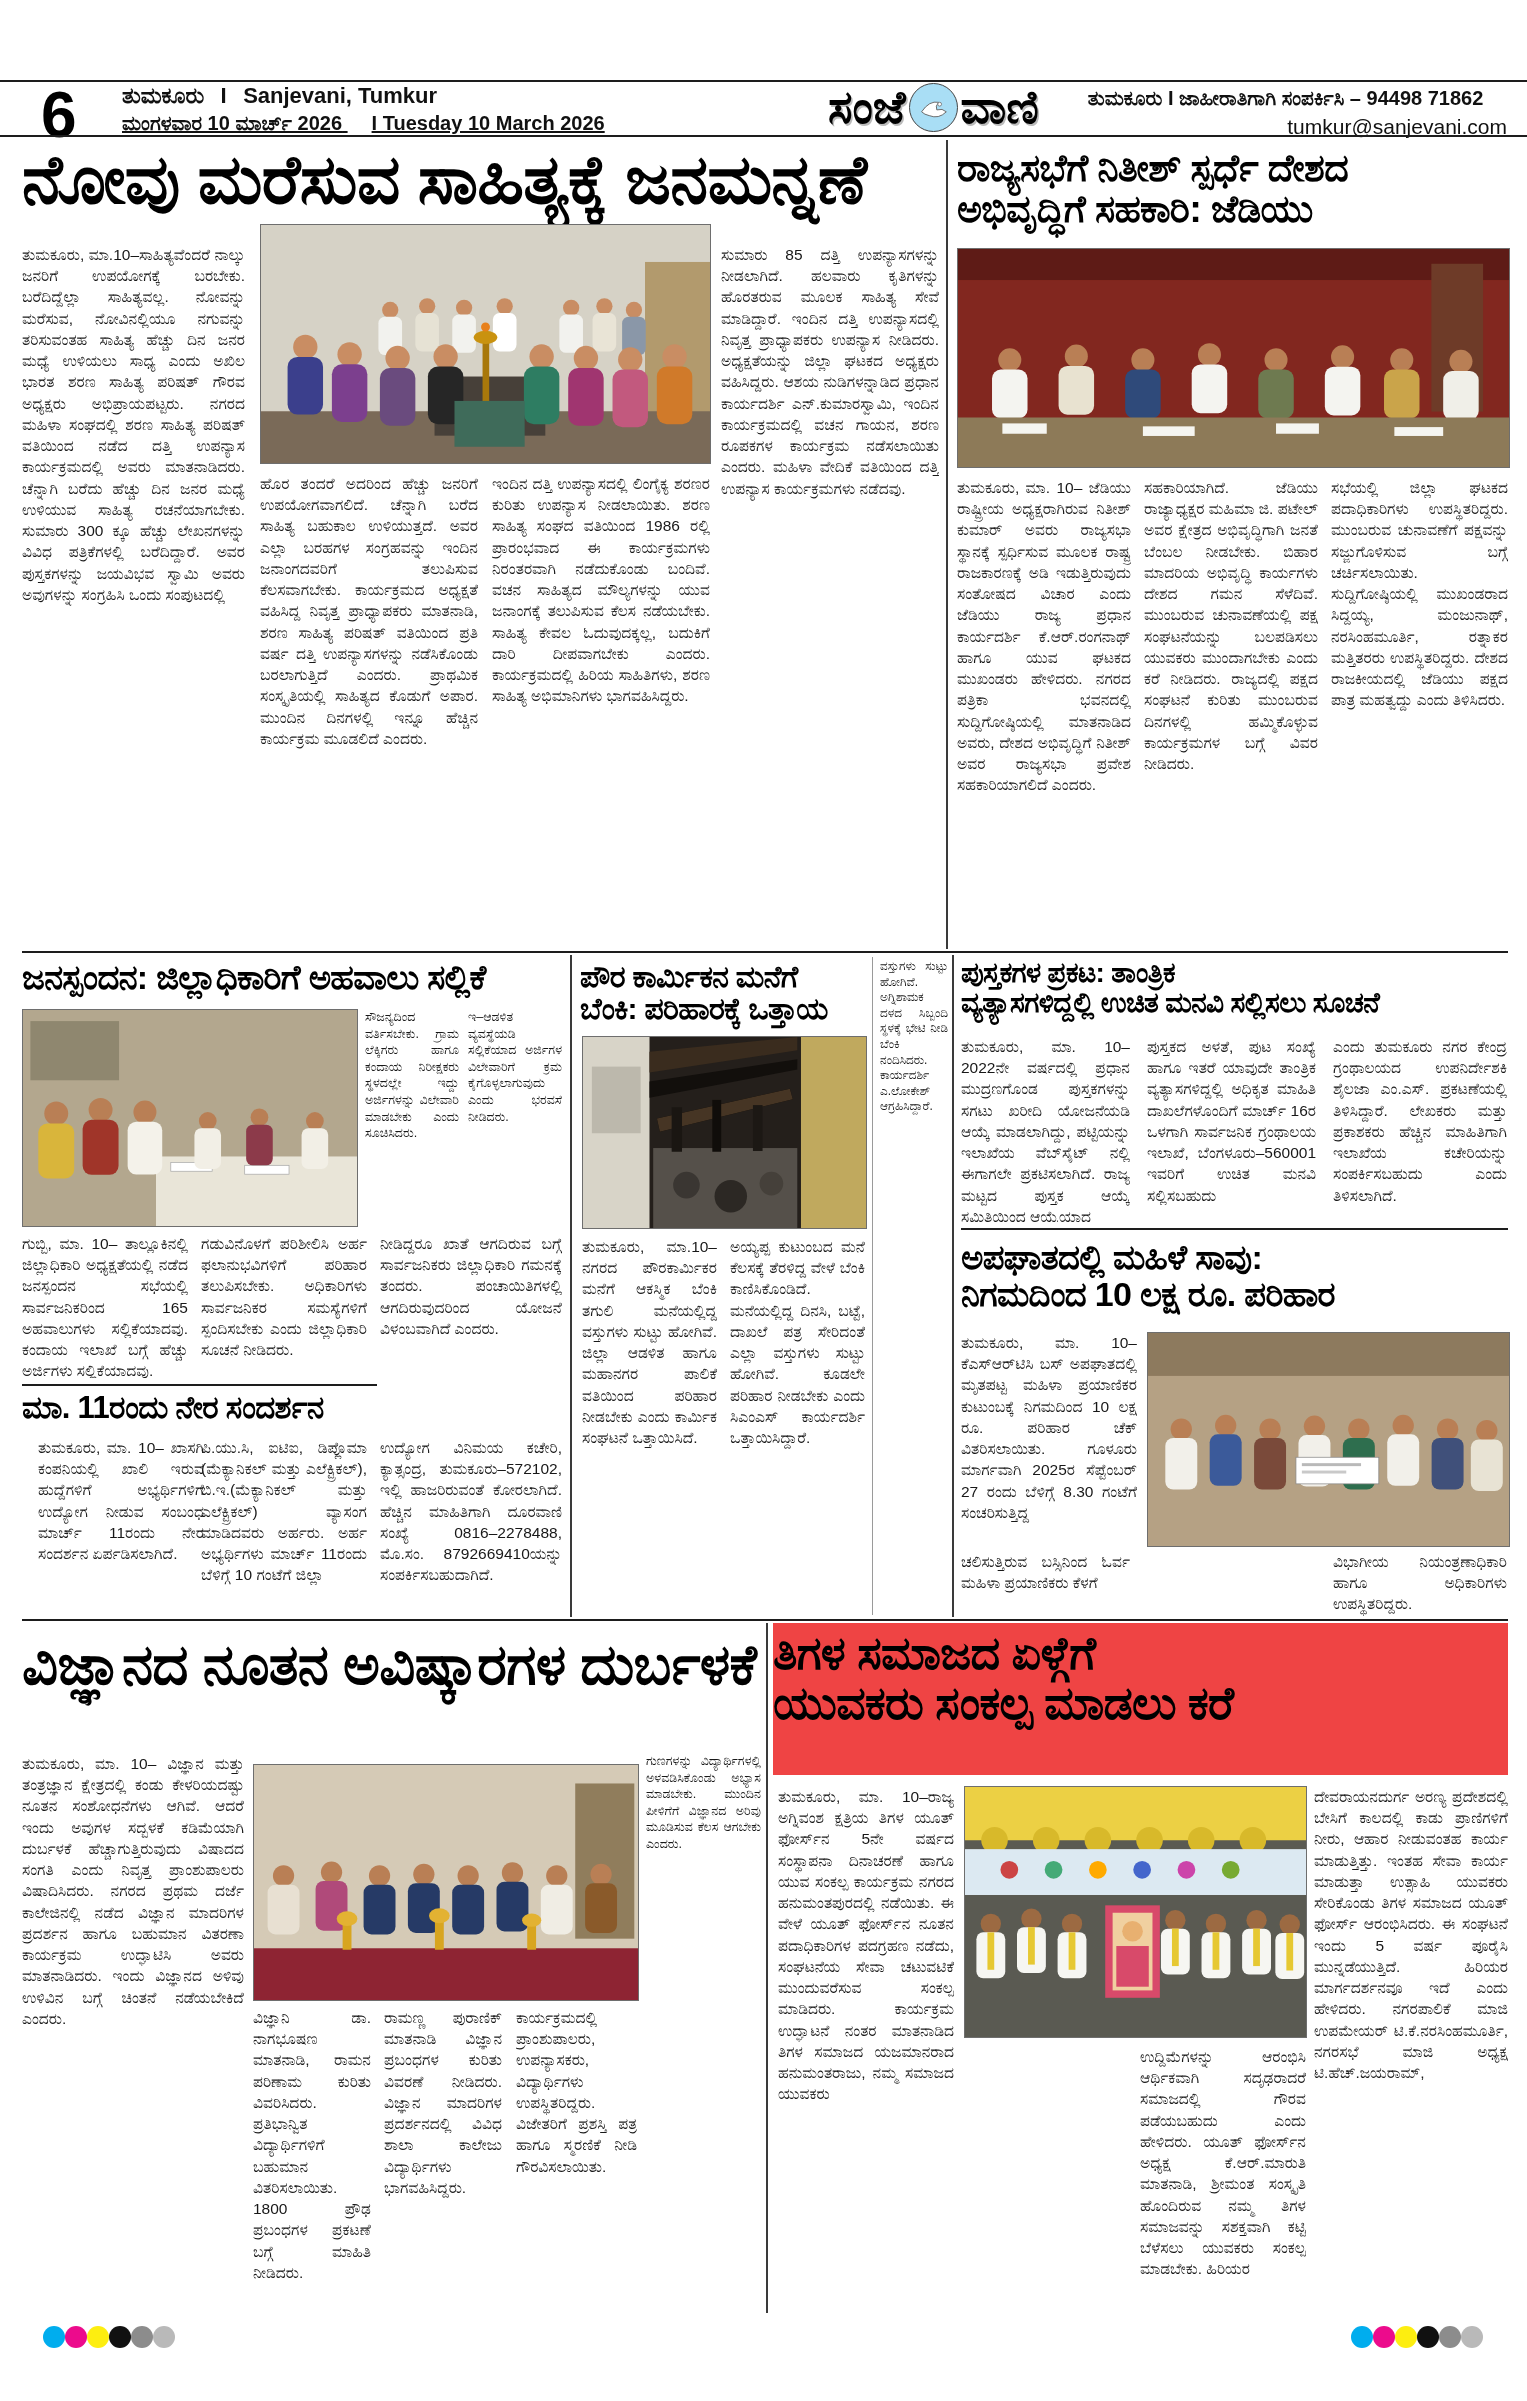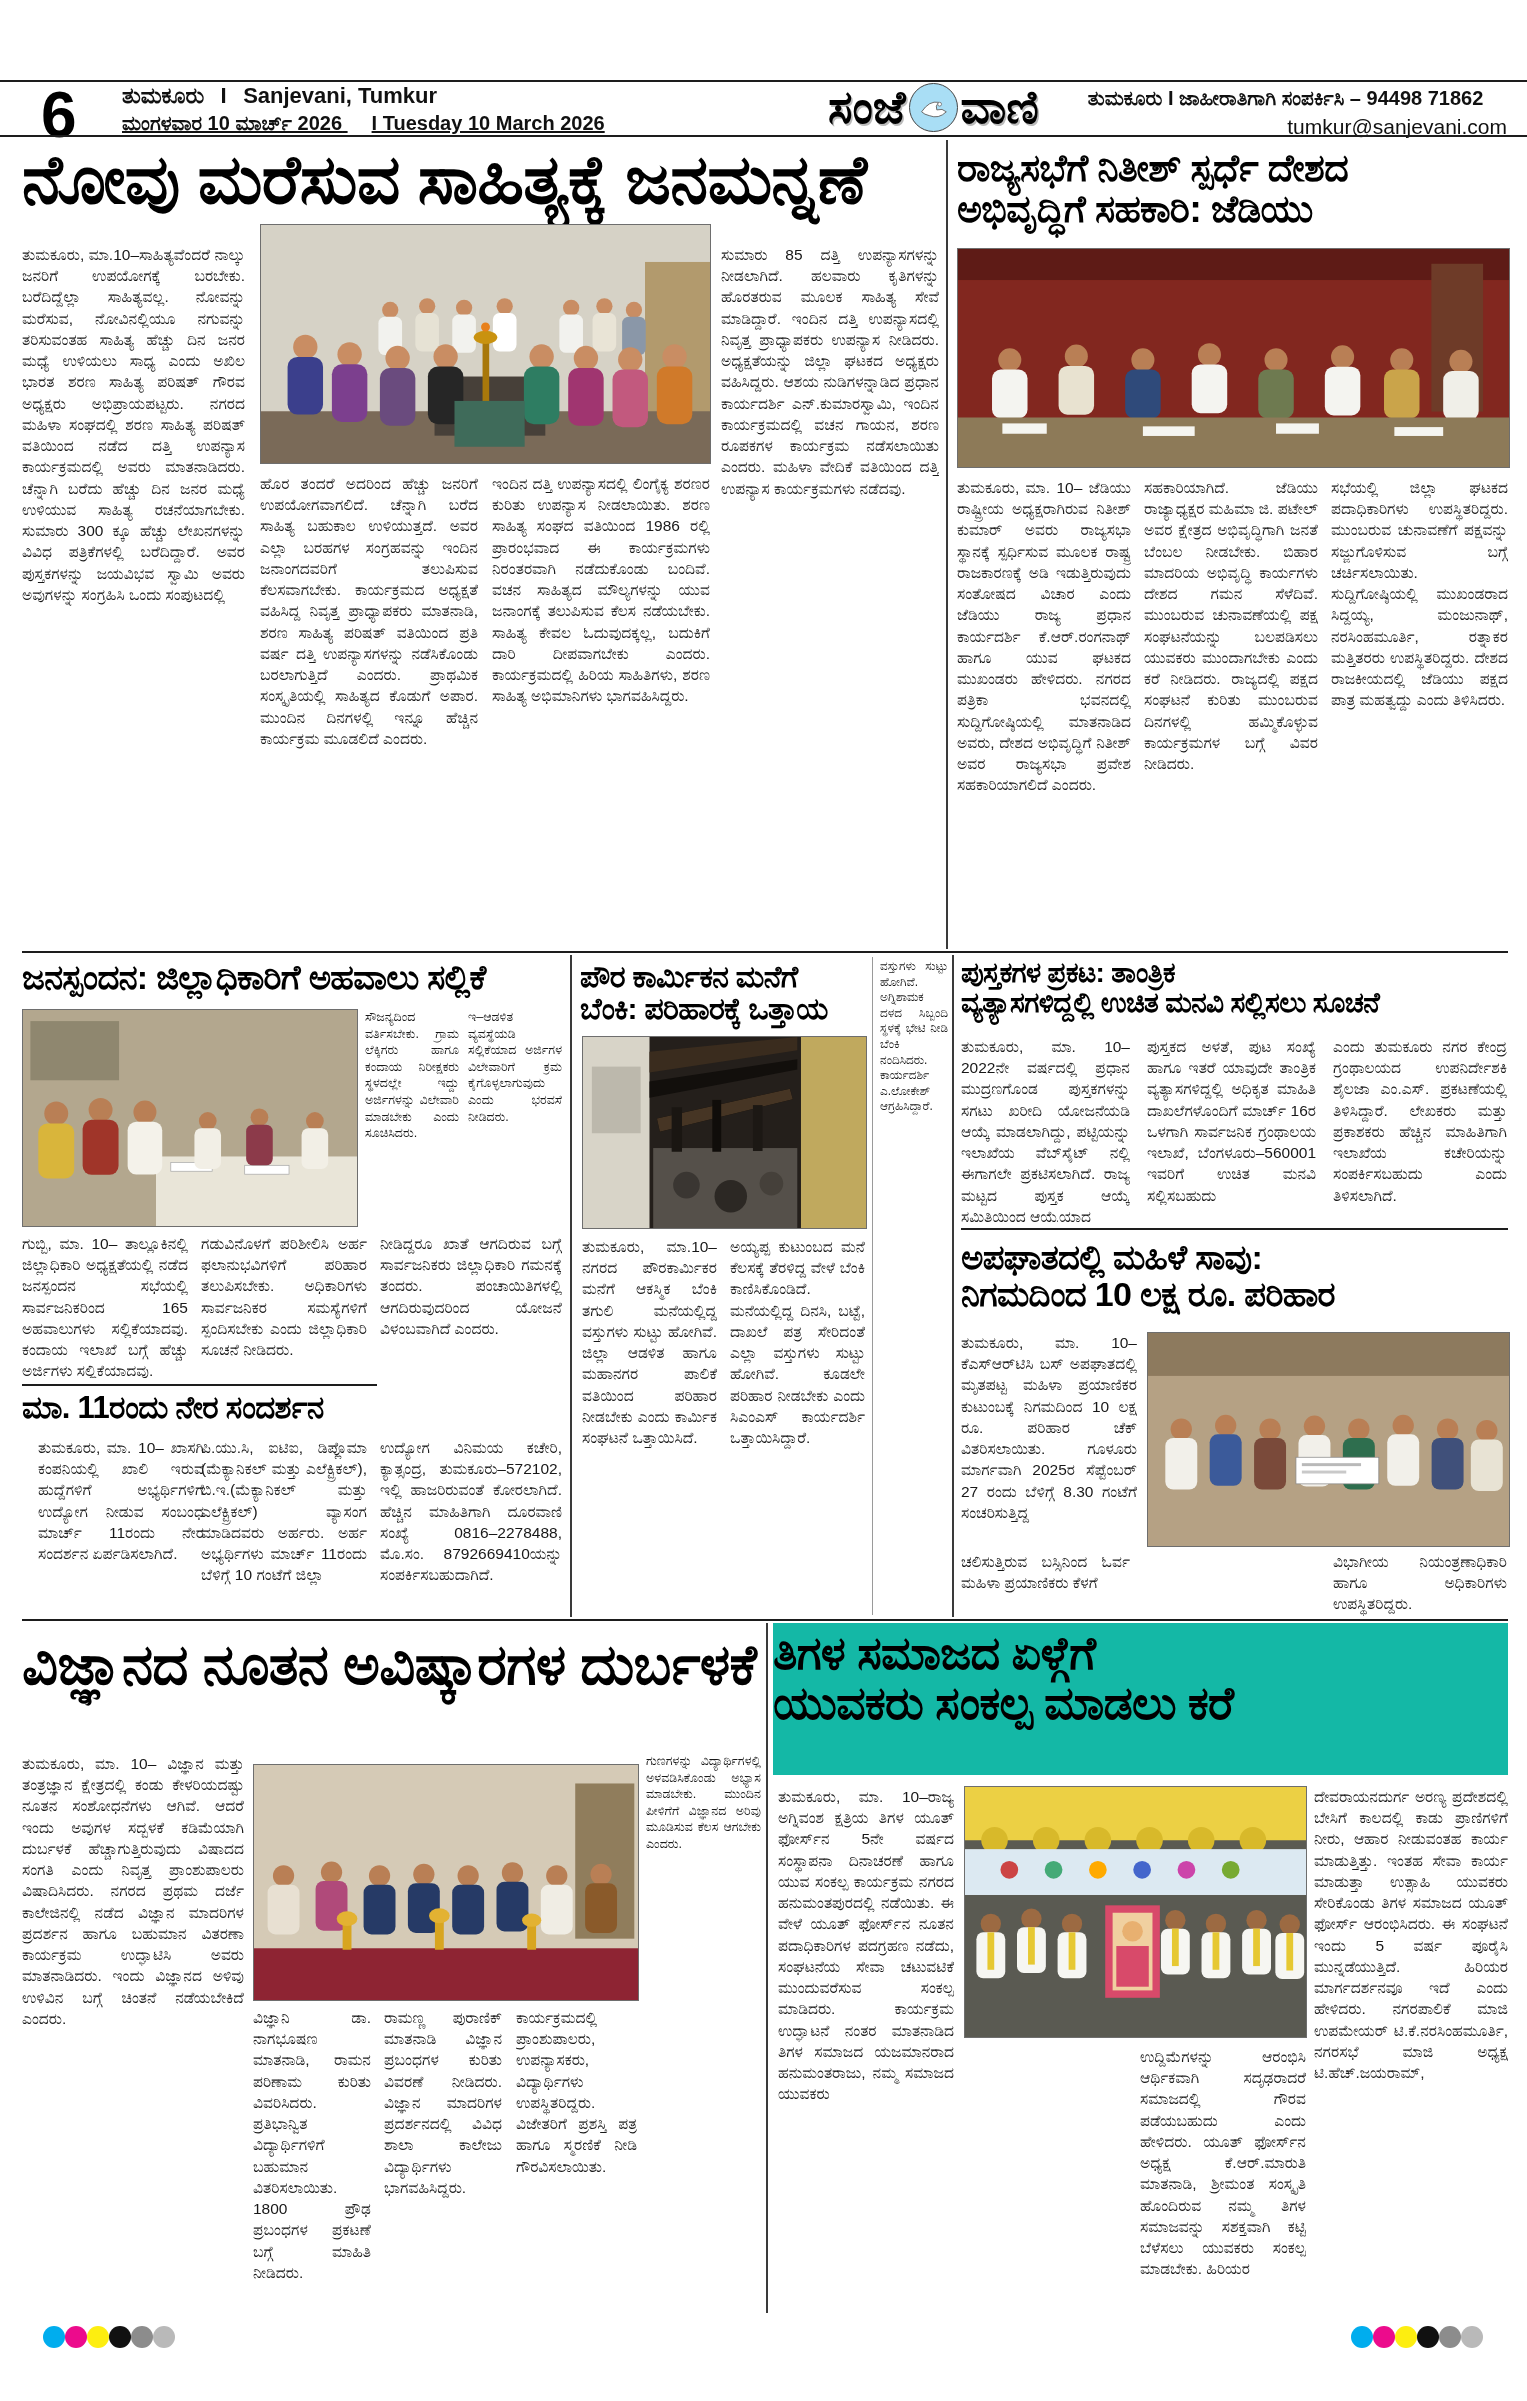--- a/index.html
+++ b/index.html
@@ -19,21 +19,21 @@
   
   .pagenum{position:absolute;font-size:64px;font-weight:700;color:#000;line-height:1;}
   .hdr-line1{position:absolute;font-size:22px;font-weight:700;color:#111;}
   .hdr-line2{position:absolute;font-size:20px;font-weight:700;color:#111;text-decoration:underline;}
   .hdr-right1{position:absolute;font-size:20px;font-weight:700;color:#111;text-align:center;}
   .hdr-right2{position:absolute;font-size:21px;font-weight:400;color:#111;text-align:right;}
   .masthead{position:absolute;display:flex;align-items:center;font-size:46px;font-weight:900;
             color:#000;text-shadow:1.5px 1.5px 0 #bbb;}
   .masthead .bird{width:47px;height:47px;border-radius:50%;background:#a9def5;border:1.5px solid #444;
                   display:flex;align-items:center;justify-content:center;margin:0 3px;}
-  .blue-band{position:absolute;background:#14b8a6;}
+  .blue-band{position:absolute;background:#ef4444;}
   .dots{position:absolute;display:flex;}
   .dot{width:22px;height:22px;border-radius:50%;display:inline-block;}
 </style>
 </head>
 <body>
 
 <div class="page">
 
   <div class="rule" style="left:0;top:80px;width:1528px;height:2.2px;"></div>
 

